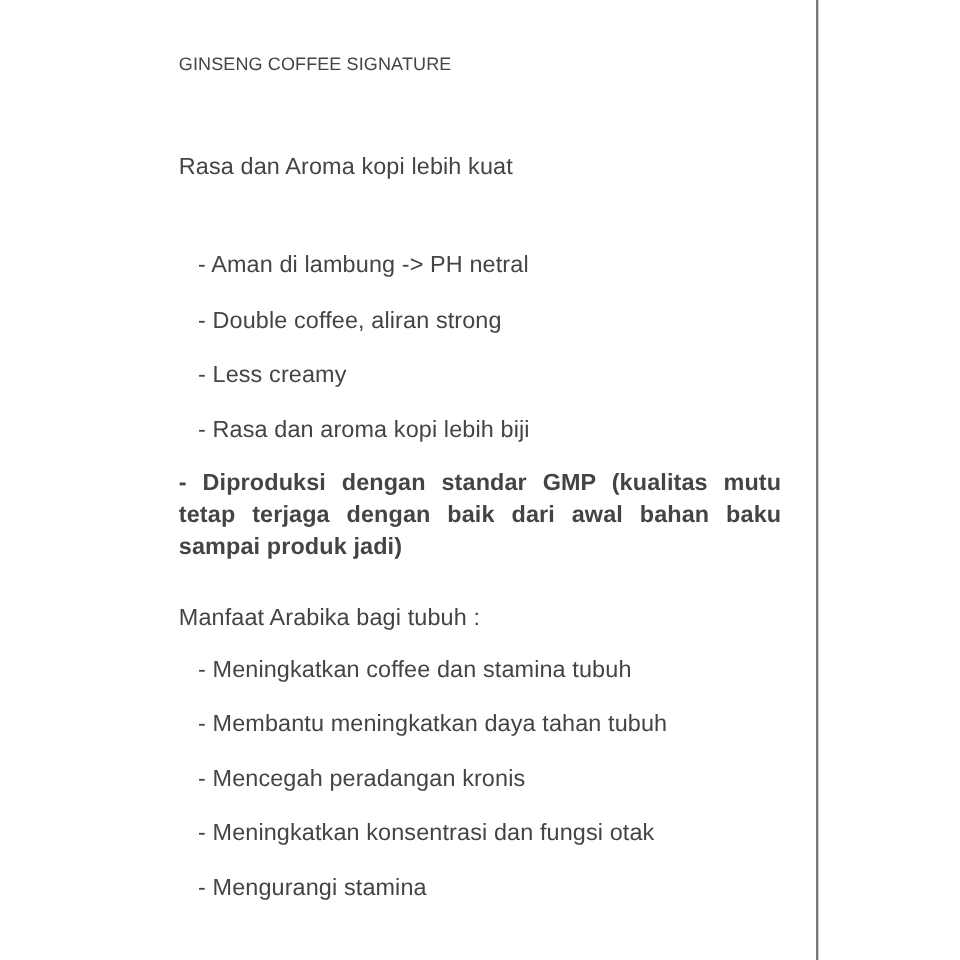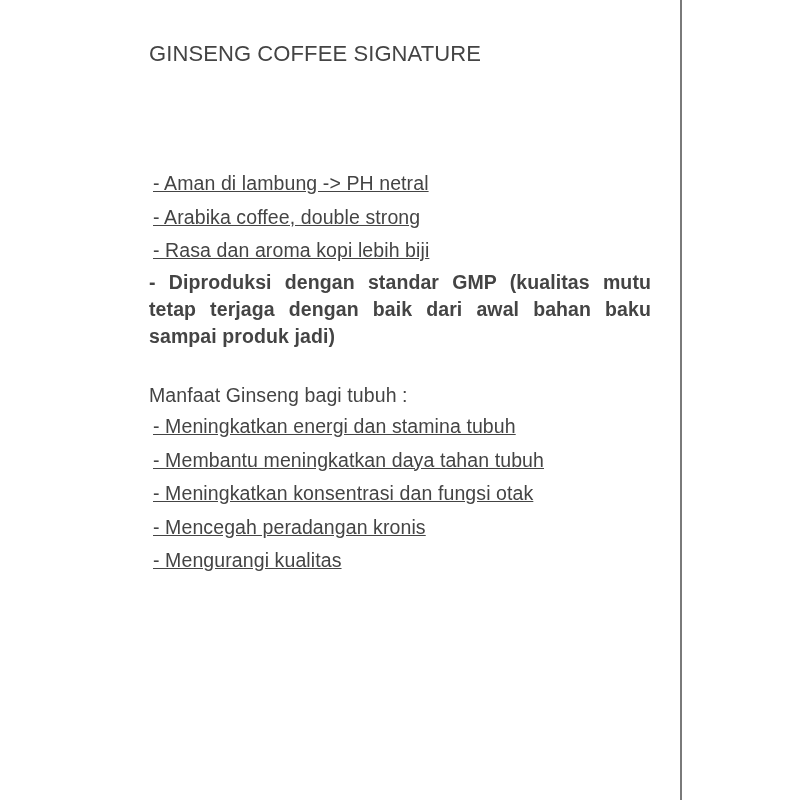--- a/index.html
+++ b/index.html
@@ -29,57 +29,59 @@
       top: 40px;
       width: 502px;
       font-size: 19.5px;
       line-height: 26px;
       letter-spacing: 0.1px;
     }
     .title {
       margin: 0;
       line-height: 28px;
       font-weight: normal;
-      font-size: 22px;
+      font-size: 15px;
     }
     .para {
       margin: 0;
     }
     .gap-title { height: 37px; }
     .gap { height: 21px; }
     .gap-lg { height: 32px; }
     .list { margin: 0; padding: 0; list-style: none; }
-    .list li { margin: 4px; line-height: 29.5px; text-decoration: underline; }
+    .list li { margin: 16px; line-height: 29.5px; }
     .list.tight li { line-height: 29.5px; }
     .justify-last { text-align: justify; text-align-last: left; line-height: 26px; }
   </style>
 </head>
 <body>
 
 <div class="divider"></div>
 
 <div class="content">
   <h1 class="title">GINSENG COFFEE SIGNATURE</h1>
   <div class="gap-title"></div>
 
   <div class="gap"></div>
 
+  <p class="para">Rasa dan Aroma kopi lebih kuat</p>
   <div class="gap"></div>
 
   <div class="gap" style="height:18px;"></div>
 
   <ul class="list">
     <li>- Aman di lambung -&gt; PH netral</li>
-    <li>- Arabika coffee, double strong</li>
+    <li>- Double coffee, aliran strong</li>
+    <li>- Less creamy</li>
     <li style="line-height:29px;">- Rasa dan aroma kopi lebih biji</li>
   </ul>
   <p class="para justify-last" style="line-height:27px;font-weight:bold;">- Diproduksi dengan standar GMP (kualitas mutu tetap terjaga dengan baik dari awal bahan baku sampai produk jadi)</p>
   <div class="gap-lg"></div>
 
-  <p class="para">Manfaat Ginseng bagi tubuh :</p>
+  <p class="para">Manfaat Arabika bagi tubuh :</p>
   <ul class="list tight">
-    <li>- Meningkatkan energi dan stamina tubuh</li>
+    <li>- Meningkatkan coffee dan stamina tubuh</li>
     <li>- Membantu meningkatkan daya tahan tubuh</li>
+    <li>- Mencegah peradangan kronis</li>
     <li>- Meningkatkan konsentrasi dan fungsi otak</li>
-    <li>- Mencegah peradangan kronis</li>
-    <li style="line-height:28px;">- Mengurangi kualitas</li>
+    <li style="line-height:28px;">- Mengurangi stamina</li>
   </ul>
 </div>
 
 </body></html>

